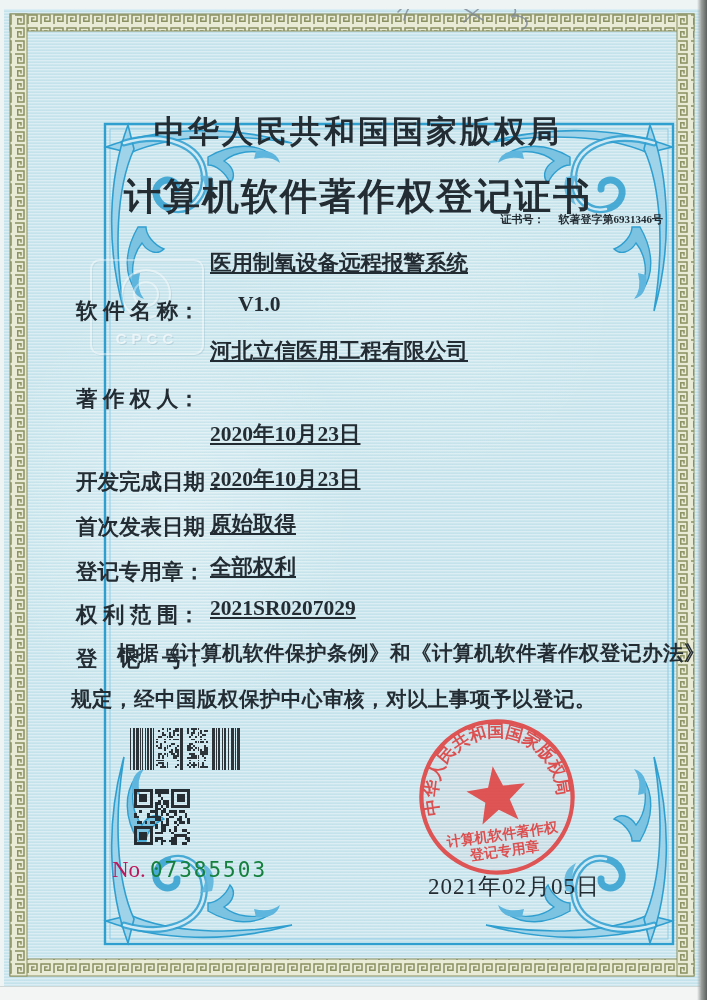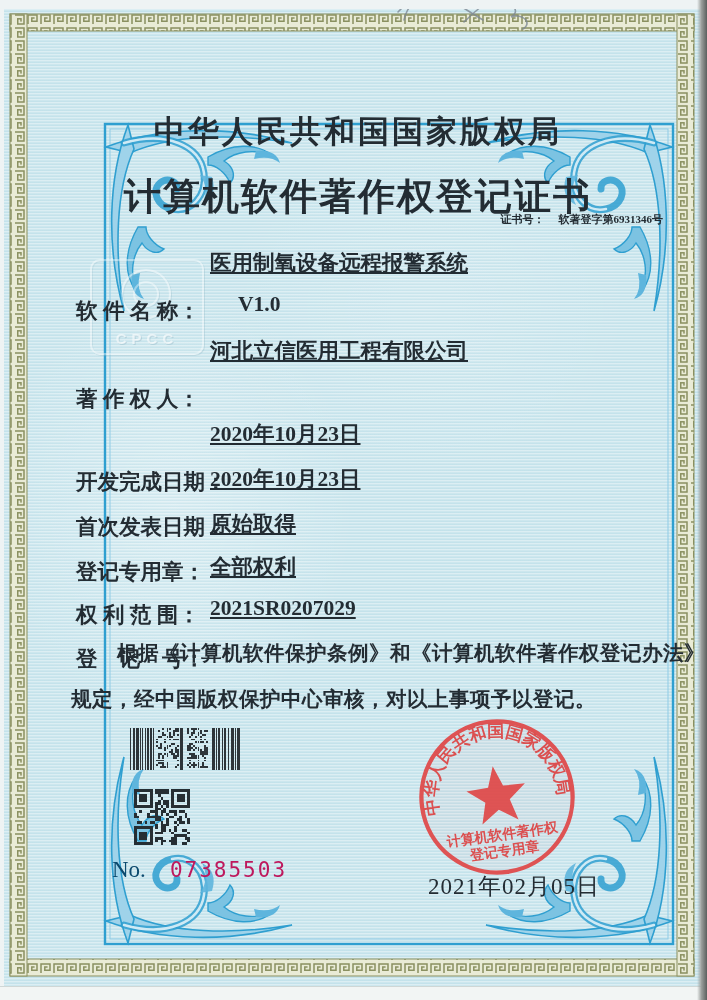--- a/index.html
+++ b/index.html
@@ -48,23 +48,23 @@
   .row .val2{position:absolute;left:134px;top:44px;margin-left:28px;}
 
   .stmt{position:absolute;white-space:nowrap;font-weight:bold;font-size:20.5px;letter-spacing:.5px;}
   .stmt1{left:117px;top:639px;}
   .stmt2{left:71px;top:685px;}
 
   .barcode{position:absolute;left:130px;top:728px;}
   .qrcode{position:absolute;left:134px;top:789px;}
 
   .serial{position:absolute;left:112px;top:857px;white-space:nowrap;}
-  .serial .no{font-size:23px;color:#0c4a6e;}
+  .serial .no{font-size:23px;color:#be185d;}
   .serial .num{font-family:"DejaVu Sans Mono","Liberation Mono",monospace;
-    font-size:21px;color:#be185d;letter-spacing:2px;margin-left:20px;}
+    font-size:21px;color:#15803d;letter-spacing:2px;margin-left:0;}
 
   .seal{position:absolute;left:409px;top:709px;}
   .issue-date{position:absolute;left:428px;top:871px;font-size:23px;font-weight:normal;
     letter-spacing:1px;white-space:nowrap;}
 </style>
 </head>
 <body>
 
 <div class="scan">
   <div class="paper"></div>

